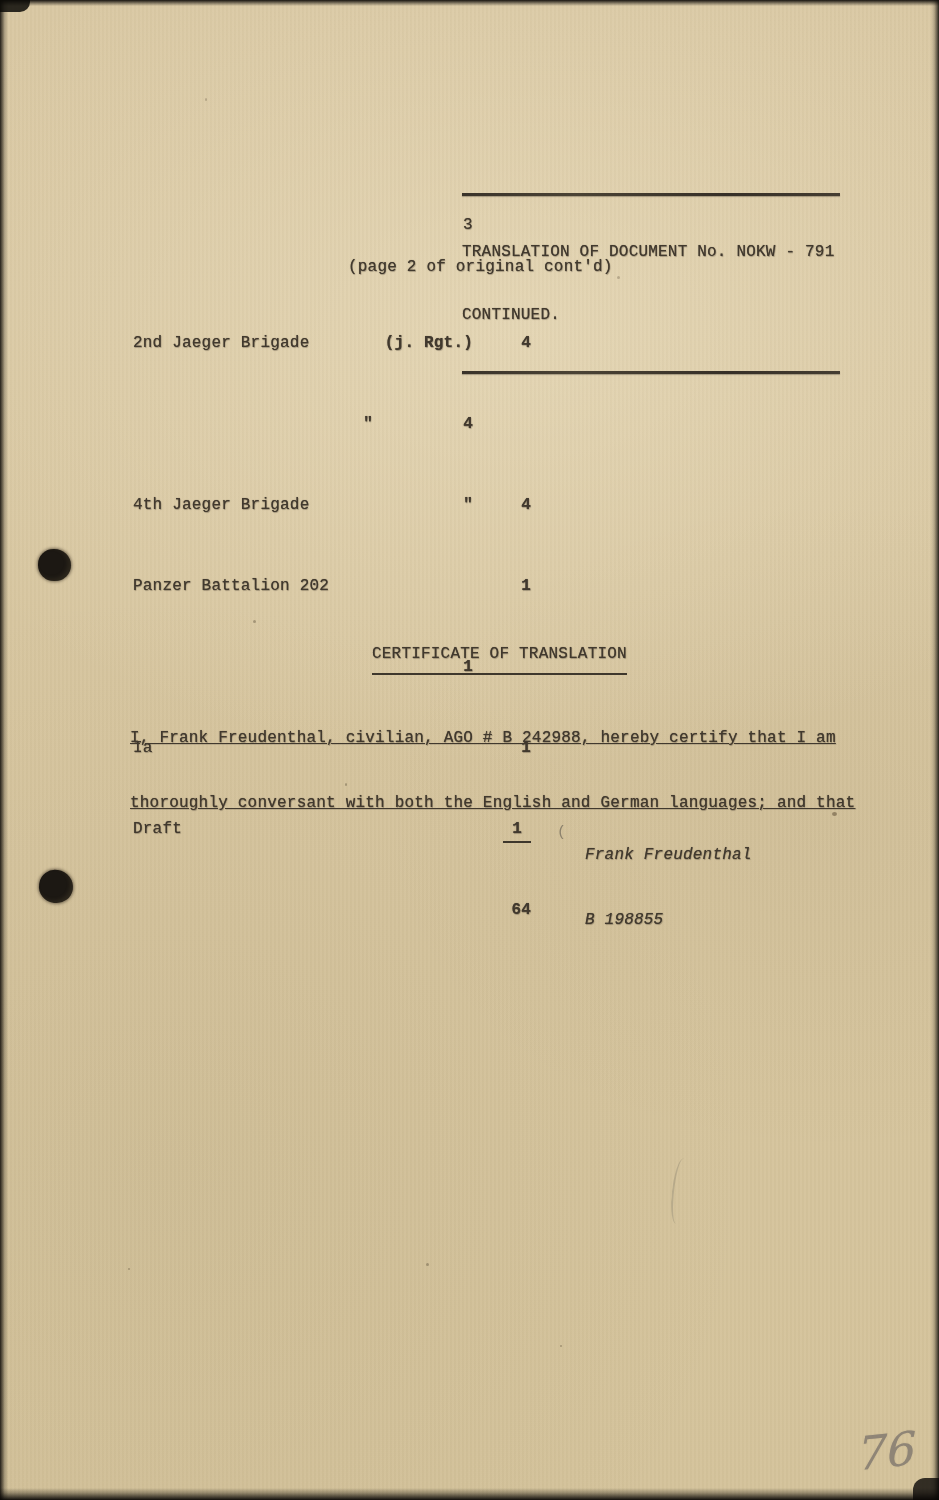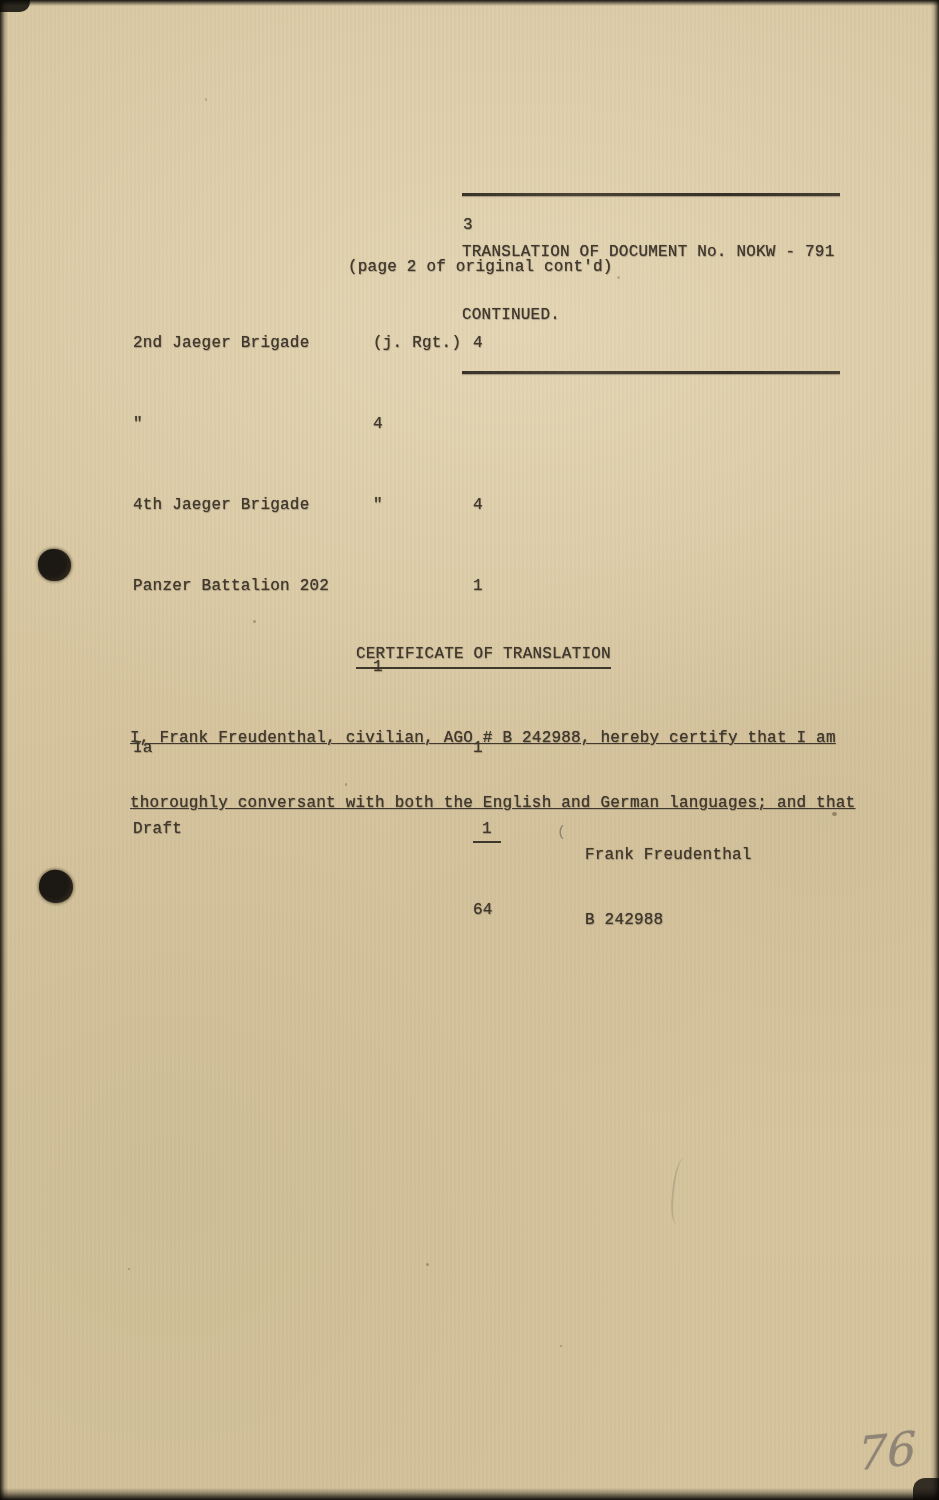--- a/index.html
+++ b/index.html
@@ -44,27 +44,27 @@
   .rule { height:3px;
           background:linear-gradient(90deg,#3a332a 0%, #4b4335 30%, #362f27 70%, #453d31 100%);
           box-shadow:0 1px 1px rgba(58,51,42,0.35); }
   
   .hdr { left:462px; top:151px; width:378px; }
   .hdr .rule-top { margin-bottom:4px; }
   .hdr .rule-bot { margin-top:3px; }
   
   .dist { left:133px; top:291px; width:420px; }
   .drow { display:grid; grid-template-columns:240px 100px 58px; height:39px; }
-  .drow .mid, .drow .val { text-align:left; }
+  .drow .mid, .drow .val { text-align:right;font-weight:bold; }
   .u-val { display:inline-block; padding:0 9px 1px 9px; border-bottom:2px solid #3e372c; }
   
-  .cert-head { left:356px; top:644px; padding-bottom:2px; border-bottom:2px solid #3e372c; }
+  .cert-head { left:372px; top:644px; padding-bottom:8px; border-bottom:2px solid #3e372c; }
   .cert-body { left:130px; top:685px; width:730px; }
   .cert-body div { line-height:23.3px;text-decoration:underline; }
-  .sig { left:585px; top:802px; }
+  .sig { left:585px; top:802px;font-style:italic; }
   .sig div { line-height:23px; }
   .stray { left:557px; top:822px; font-size:15px; color:rgba(110,102,88,0.7); text-shadow:none; }
   
   .folio { position:absolute; left:858px; top:1424px;
            font-family:"DejaVu Serif","Liberation Serif",serif; font-style:italic;
            font-size:46px; color:#8f8576; transform:rotate(-6deg) skewX(-6deg);
            text-shadow:0 0 1px rgba(143,133,118,0.5); }
   
   .speck { position:absolute; border-radius:50%; background:rgba(88,76,55,0.4); }
   .curve-mark { position:absolute; left:672px; top:1158px; width:14px; height:66px;
@@ -154,20 +154,20 @@
 
     <div class="tw cert-body">
       <div>I, Frank Freudenthal, civilian, AGO # B 242988, hereby certify that I am</div>
       <div>thoroughly conversant with both the English and German languages; and that</div>
     </div>
 
     <div class="tw stray">(</div>
 
     <div class="tw sig">
       <div>Frank Freudenthal</div>
-      <div>B 242988</div>
+      <div>B 198855</div>
     </div>
 
   </div>
 
   <div class="folio">76</div>
 
 </div>
 
 </body></html>

